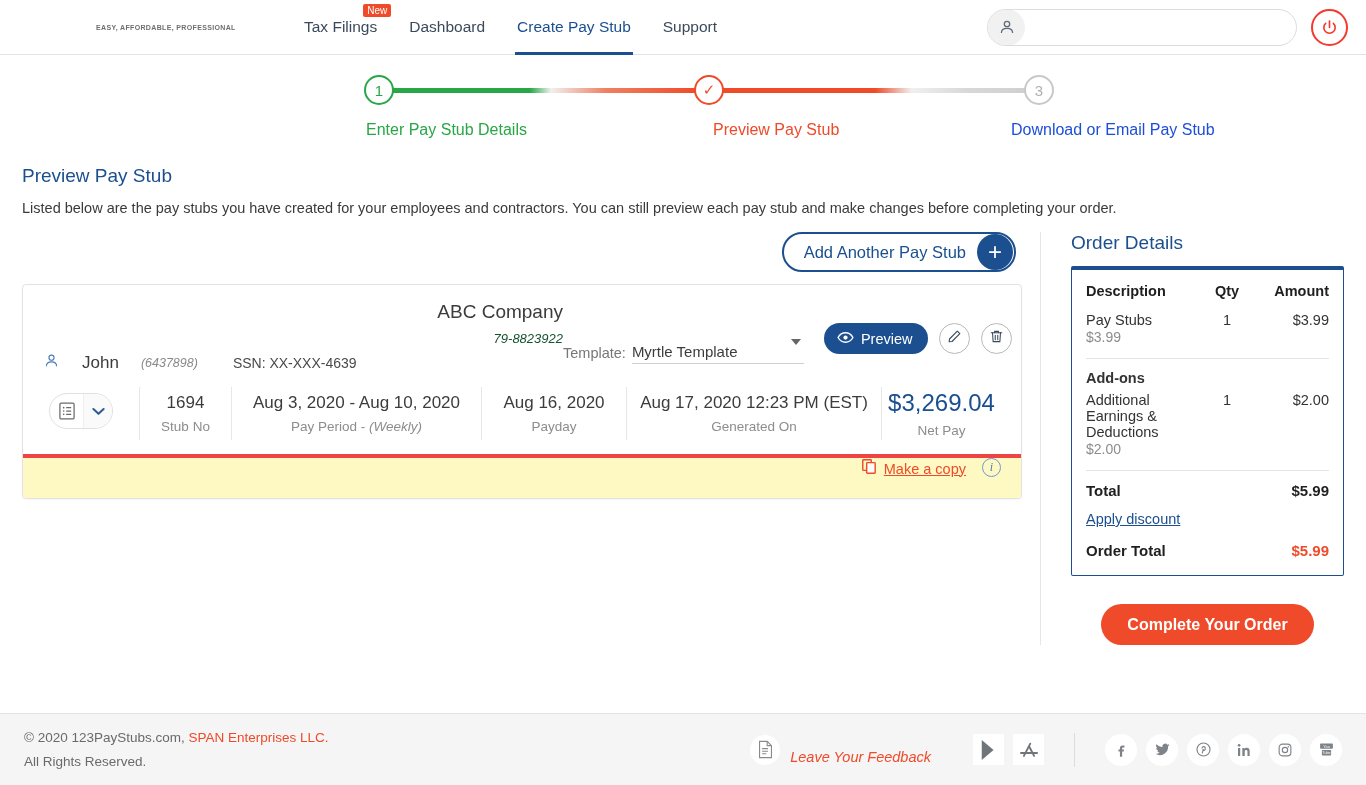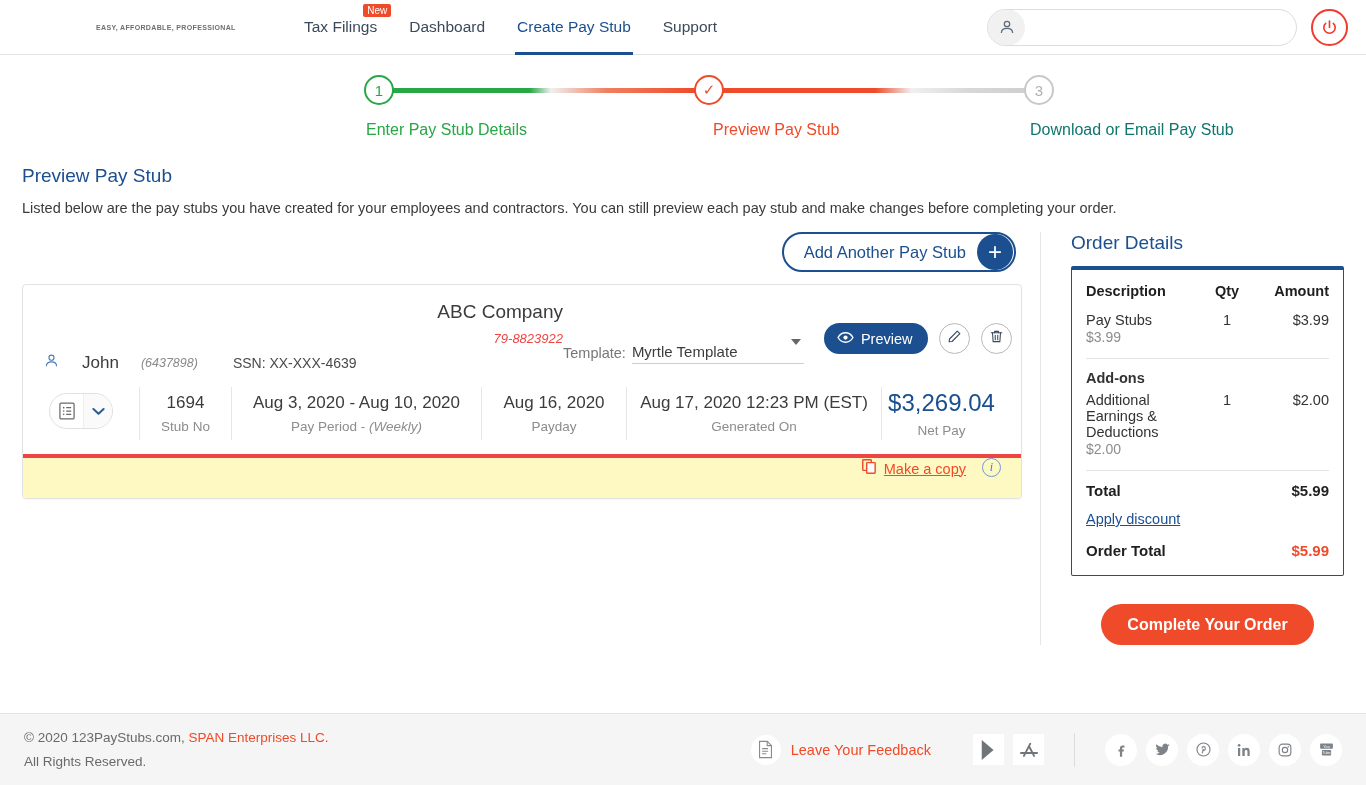--- a/index.html
+++ b/index.html
@@ -71,21 +71,21 @@
   .step-circle.s1 { left: 76px; border: 2px solid #27a745; color: #27a745; }
   .step-circle.s2 { left: 406px; border: 2px solid #ef4a29; color: #ef4a29; }
   .step-circle.s3 { left: 736px; border: 2px solid #c8c8c8; color: #b0b0b0; }
   .bar { position: absolute; top: 13px; height: 5px; z-index: 1; }
   .bar1 { left: 104px; width: 306px; background: linear-gradient(to right, #27a745 0%, #27a745 45%, #f0f0f0 52%, #ef8061 70%, #ef4a29 100%); }
   .bar2 { left: 434px; width: 306px; background: linear-gradient(to right, #ef4a29 0%, #ef4a29 50%, #f0f0f0 62%, #d8d8d8 80%, #cfcfcf 100%); }
   .step-labels { position: relative; width: 1130px; margin: 12px auto 0; height: 22px; }
   .step-label { position: absolute; font-size: 16px; white-space: nowrap; }
   .step-label.l1 { left: 248px; color: #27a745; }
   .step-label.l2 { left: 595px; color: #ef4a29; }
-  .step-label.l3 { left: 912px; color: #0f766e; }
+  .step-label.l3 { left: 893px; color: #1d4ed8; }
 
   
   .main { flex: 1 1 auto; padding: 22px 0 0 0; position: relative; }
   .content { padding: 0 22px; }
   .page-title { font-size: 19px; color: #1b4f8f; font-weight: normal; margin-bottom: 13px; }
   .page-desc { font-size: 14.5px; color: #3a3a3a; margin-bottom: 16px; }
 
   .cols { display: flex; gap: 0; }
   .left-col { width: 1000px; flex: 0 0 1000px; }
   .right-col { flex: 1; padding-left: 30px; border-left: 1px solid #e6e6e6; margin-left: 18px; }
@@ -101,21 +101,21 @@
     display: flex; align-items: center; justify-content: center; font-size: 24px; line-height: 1;
     margin-right: 1px;
   }
 
   
   .stub-card { border: 1px solid #e2e2e2; border-radius: 4px; background: #fff; box-shadow: 0 1px 2px rgba(0,0,0,0.04); }
   .stub-top { padding: 16px 20px 10px 20px; display: flex; }
   .stub-ident { flex: 0 0 520px; }
   .company-line { display: flex; align-items: flex-end; gap: 8px; flex-direction: column; }
   .company-name { font-size: 19px; color: #3c3c3c; }
-  .company-ein { font-size: 13px; color: #ef4444; font-style: italic; }
+  .company-ein { font-size: 13px; color: #14532d; font-style: italic; }
   .emp-line { display: flex; align-items: center; gap: 22px; margin-top: 6px; }
   .emp-name { font-size: 17px; color: #3c3c3c; }
   .emp-id { font-size: 12.5px; color: #8a8a8a; font-style: italic; }
   .emp-ssn { font-size: 14px; color: #4a4a4a; margin-left: 13px; }
 
   .stub-actions { flex: 1; display: flex; align-items: flex-start; justify-content: flex-end; gap: 11px; padding-top: 22px; }
   .template-sel { display: flex; align-items: flex-end; margin-right: 9px; }
   .template-lbl { font-size: 14.5px; color: #777; padding-bottom: 3px; padding-right: 6px; }
   .template-val-wrap {
     border-bottom: 1px solid #cfcfcf; display: flex; align-items: center; width: 172px;
@@ -192,21 +192,21 @@
   }
 
   
   .footer {
     flex: 0 0 72px; height: 72px; background: #f5f5f5; border-top: 1px solid #e3e3e3;
     display: flex; align-items: center; padding: 0 24px;
   }
   .copyright { font-size: 13.5px; color: #6a6a6a; line-height: 1.75; }
   .copyright .span-link { color: #ef4a29; cursor: pointer; }
   .footer-mid { margin-left: auto; display: flex; align-items: center; gap: 14px; }
-  .feedback { display: flex; align-items: center; gap: 10px; cursor: pointer; }
+  .feedback { display: flex; align-items: flex-end; gap: 10px; cursor: pointer; font-style: italic; }
   .feedback-icon {
     width: 30px; height: 30px; border-radius: 50%; background: #ffffff;
     display: flex; align-items: center; justify-content: center;
   }
   .feedback-text { font-size: 14.5px; color: #ef4a29; }
   .store-icons { display: flex; align-items: center; gap: 9px; margin-left: 28px; }
   .store-icon { width: 31px; height: 31px; background: #fff; display: flex; align-items: center; justify-content: center; cursor: pointer; }
   .vdiv { width: 1px; height: 34px; background: #dcdcdc; margin: 0 16px; }
   .socials { display: flex; align-items: center; gap: 9px; }
   .social {

